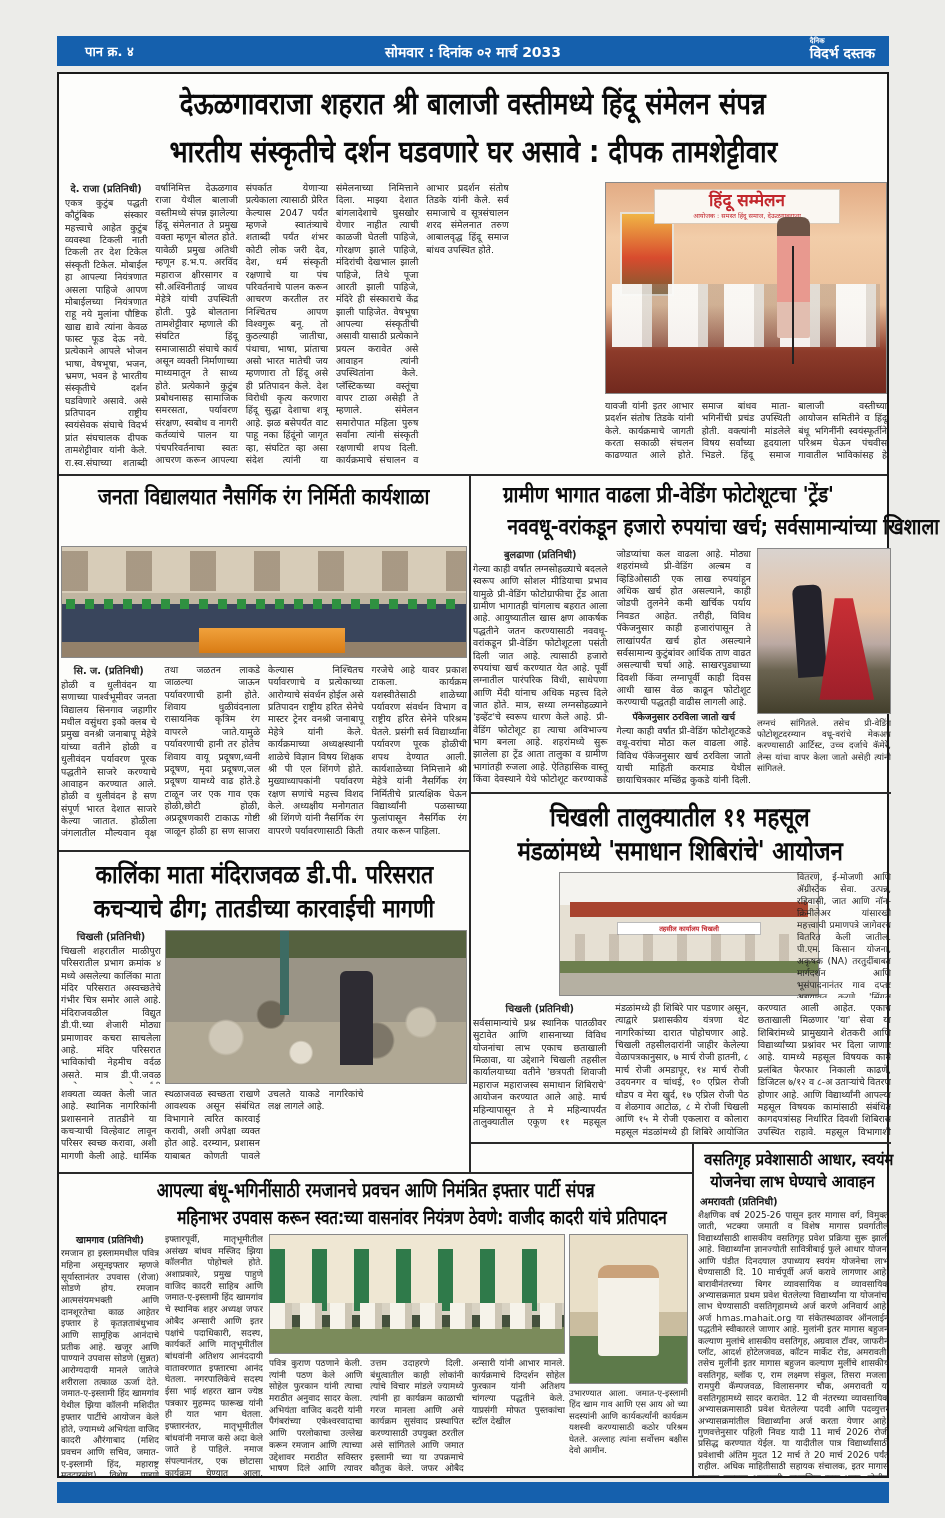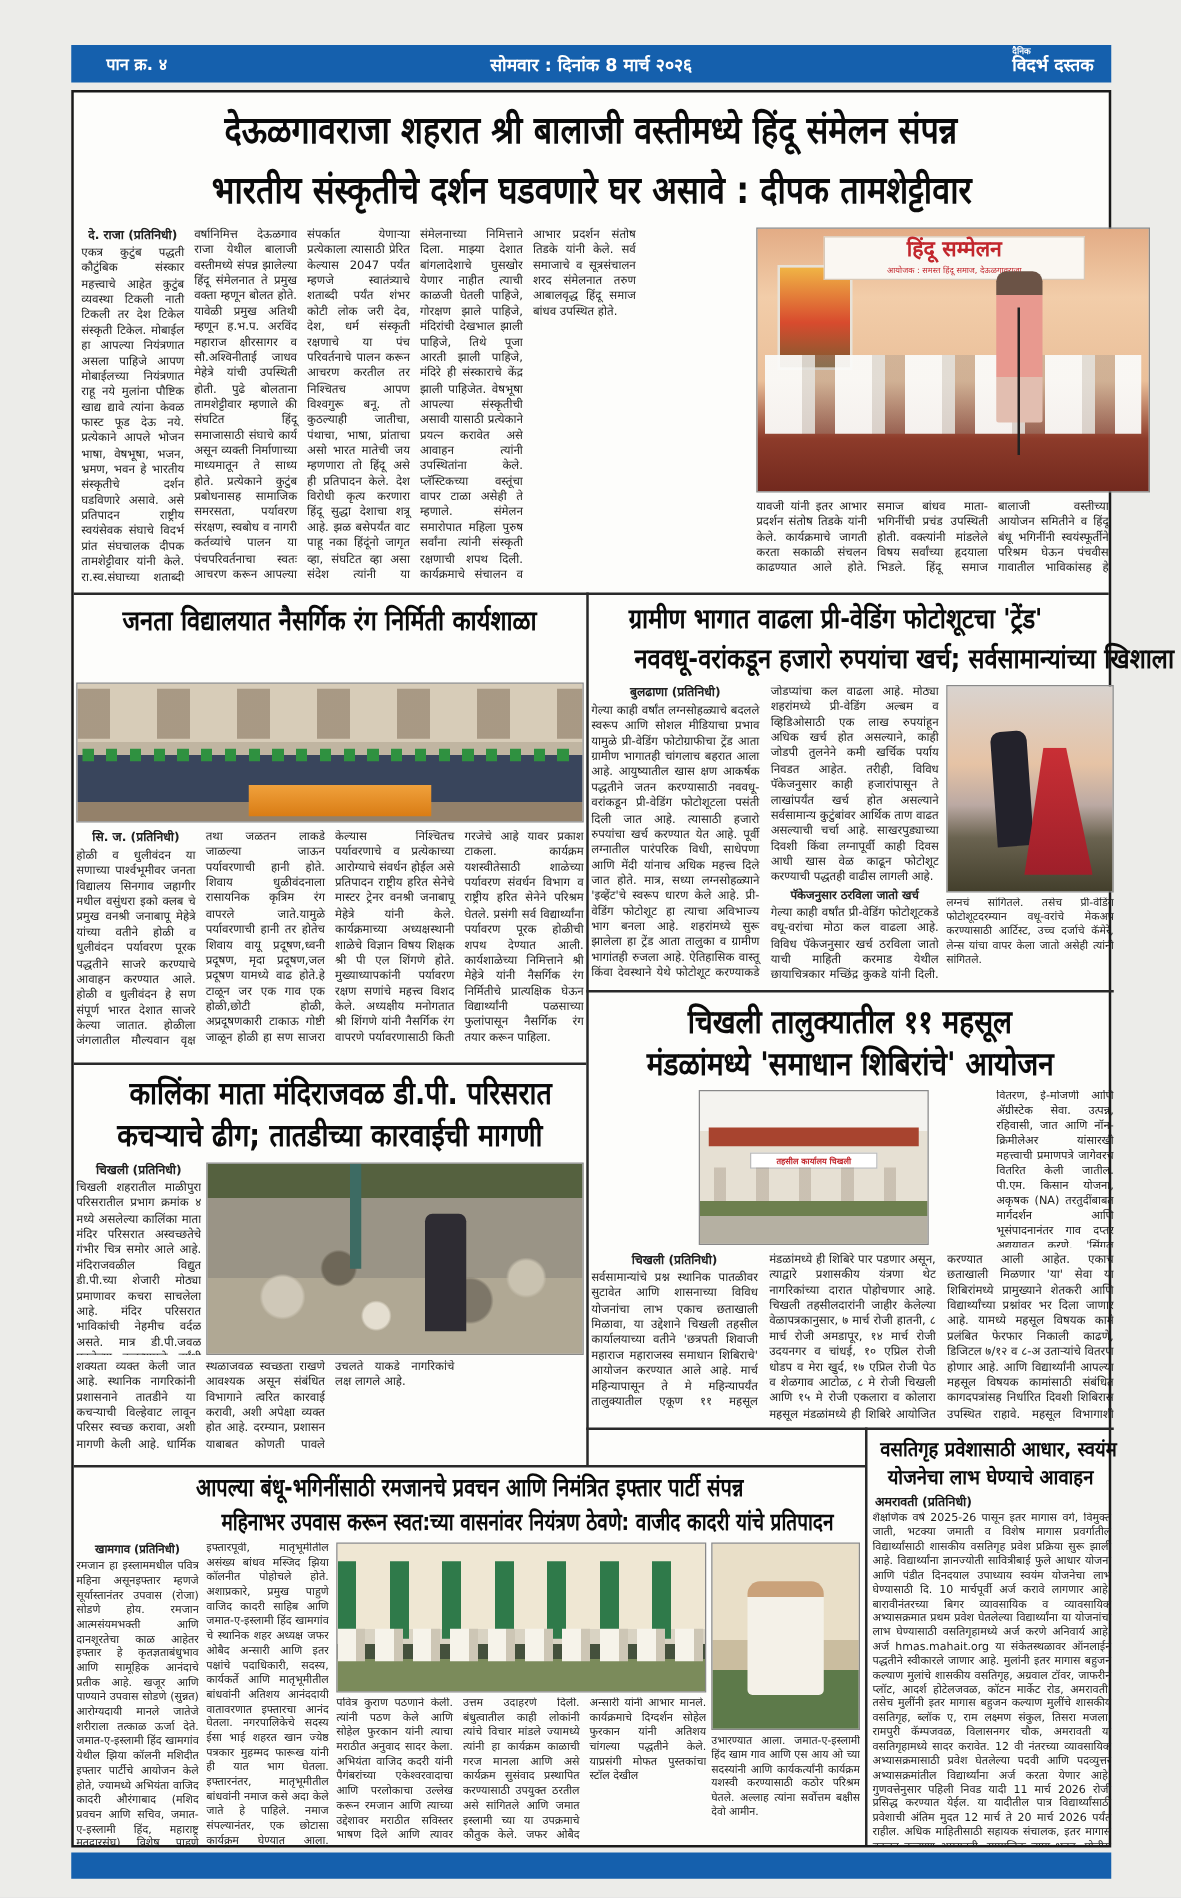--- a/index.html
+++ b/index.html
@@ -60,37 +60,37 @@
   .maul-fig{position:absolute;left:24%;top:20%;width:52%;height:62%;background:linear-gradient(180deg,#caa27a 0 14%,#f4f1e8 14% 100%);border-radius:10px 10px 4px 4px;}
   .footerbar{position:absolute;left:57px;top:1482px;width:832px;height:21px;background:#1560ad;}
 </style>
 </head>
 <body>
 
 <div class="canvas">
 
   <div class="topbar">
     <span class="pgno">पान क्र. ४</span>
-    <span class="date">सोमवार : दिनांक 8 मार्च २०२६</span>
+    <span class="date">सोमवार : दिनांक ०२ मार्च 2033</span>
     <span class="masthead">
       <span class="m1">दैनिक</span>
       <span class="m2">विदर्भ दस्तक</span>
     </span>
   </div>
 
   <div class="frame">
 
     <div class="abs hl" style="top:8px;left:0;font-size:30px;"><span class="sq">देऊळगावराजा शहरात श्री  बालाजी वस्तीमध्ये हिंदू संमेलन संपन्न</span></div>
     <div class="abs hl" style="top:56px;left:0;font-size:30px;"><span class="sq">भारतीय संस्कृतीचे दर्शन घडवणारे घर असावे : दीपक तामशेट्टीवार</span></div>
 
     <div class="abs body-txt" style="left:6px;top:108px;width:534px;height:288px;columns:6;column-gap:8px;">
       <span class="byline">दे. राजा (प्रतिनिधी)</span><span>एकत्र कुटुंब पद्धती कौटुंबिक संस्कार महत्त्वाचे आहेत कुटुंब व्यवस्था टिकली नाती टिकली तर देश टिकेल संस्कृती टिकेल. मोबाईल हा आपल्या नियंत्रणात असला पाहिजे आपण मोबाईलच्या नियंत्रणात राहू नये मुलांना पौष्टिक खाद्य द्यावे त्यांना केवळ फास्ट फूड देऊ नये. प्रत्येकाने आपले भोजन भाषा, वेषभूषा, भजन, भ्रमण, भवन हे भारतीय संस्कृतीचे दर्शन घडविणारे असावे. असे प्रतिपादन राष्ट्रीय स्वयंसेवक संघाचे विदर्भ प्रांत संघचालक दीपक तामशेट्टीवार यांनी केले. रा.स्व.संघाच्या शताब्दी वर्षानिमित्त देऊळगाव राजा येथील बालाजी वस्तीमध्ये संपन्न झालेल्या हिंदू संमेलनात ते प्रमुख वक्ता म्हणून बोलत होते. यावेळी प्रमुख अतिथी म्हणून ह.भ.प. अरविंद महाराज क्षीरसागर व सौ.अश्विनीताई जाधव मेहेत्रे यांची उपस्थिती होती. पुढे बोलताना तामशेट्टीवार म्हणाले की संघटित हिंदू समाजासाठी संघाचे कार्य असून व्यक्ती निर्माणाच्या माध्यमातून ते साध्य होते. प्रत्येकाने कुटुंब प्रबोधनासह सामाजिक समरसता, पर्यावरण संरक्षण, स्वबोध व नागरी कर्तव्यांचे पालन या पंचपरिवर्तनाचा स्वतः आचरण करून आपल्या संपर्कात येणाऱ्या प्रत्येकाला त्यासाठी प्रेरित केल्यास 2047 पर्यंत म्हणजे स्वातंत्र्याचे शताब्दी पर्यंत शंभर कोटी लोक जरी देव, देश, धर्म संस्कृती रक्षणाचे या पंच परिवर्तनाचे पालन करून आचरण करतील तर निश्चितच आपण विश्वगुरू बनू. तो कुठल्याही जातीचा, पंथाचा, भाषा, प्रांताचा असो भारत मातेची जय म्हणणारा तो हिंदू असे ही प्रतिपादन केले. देश विरोधी कृत्य करणारा हिंदू सुद्धा देशाचा शत्रू आहे. झळ बसेपर्यंत वाट पाहू नका हिंदूंनो जागृत व्हा, संघटित व्हा असा संदेश त्यांनी या संमेलनाच्या निमित्ताने दिला. माझ्या देशात बांगलादेशाचे घुसखोर येणार नाहीत त्याची काळजी घेतली पाहिजे, गोरक्षण झाले पाहिजे, मंदिरांची देखभाल झाली पाहिजे, तिथे पूजा आरती झाली पाहिजे, मंदिरे ही संस्काराचे केंद्र झाली पाहिजेत. वेषभूषा आपल्या संस्कृतीची असावी यासाठी प्रत्येकाने प्रयत्न करावेत असे आवाहन त्यांनी उपस्थितांना केले. प्लॅस्टिकच्या वस्तूंचा वापर टाळा असेही ते म्हणाले. संमेलन समारोपात महिला पुरुष सर्वांना त्यांनी संस्कृती रक्षणाची शपथ दिली. कार्यक्रमाचे संचालन व आभार प्रदर्शन संतोष तिडके यांनी केले. सर्व समाजाचे व सूत्रसंचालन शरद संमेलनात तरुण आबालवृद्ध हिंदू समाज बांधव उपस्थित होते.</span>
     </div>
 
-    <div class="photo lead-photo" style="left:546px;top:108px;width:315px;height:212px;">
+    <div class="photo lead-photo" style="left:546px;top:108px;width:282px;height:212px;">
       <div class="poster"></div>
       <div class="banner">
         <span class="bt">हिंदू सम्मेलन</span>
         <span class="bs">आयोजक : समस्त हिंदू समाज, देऊळगावराजा</span>
       </div>
       <div class="crowd-strip"></div>
       <div class="speaker"></div>
       <div class="micstand"></div>
     </div>
     <div class="abs body-txt" style="left:546px;top:326px;width:282px;height:70px;columns:3;column-gap:8px;">
@@ -105,21 +105,21 @@
       <div class="school-win"></div>
       <div class="caps"></div>
       <div class="table-cloth"></div>
     </div>
     <div class="abs body-txt" style="left:2px;top:590px;width:406px;height:182px;columns:4;column-gap:8px;">
       <span class="byline">सि. ज. (प्रतिनिधी)</span><span>होळी व धुलीवंदन या सणाच्या पार्श्वभूमीवर जनता विद्यालय सिनगाव जहागीर मधील वसुंधरा इको क्लब चे प्रमुख वनश्री जनाबापू मेहेत्रे यांच्या वतीने होळी व धुलीवंदन पर्यावरण पूरक पद्धतीने साजरे करण्याचे आवाहन करण्यात आले. होळी व धुलीवंदन हे सण संपूर्ण भारत देशात साजरे केल्या जातात. होळीला जंगलातील मौल्यवान वृक्ष तथा जळतन लाकडे जाळल्या जाऊन पर्यावरणाची हानी होते. शिवाय धुळीवंदनाला रासायनिक कृत्रिम रंग वापरले जाते.यामुळे पर्यावरणाची हानी तर होतेच शिवाय वायू प्रदूषण,ध्वनी प्रदूषण, मृदा प्रदूषण,जल प्रदूषण यामध्ये वाढ होते.हे टाळून जर एक गाव एक होळी,छोटी होळी, अप्रदूषणकारी टाकाऊ गोष्टी जाळून होळी हा सण साजरा केल्यास निश्चितच पर्यावरणाचे व प्रत्येकाच्या आरोग्याचे संवर्धन होईल असे प्रतिपादन राष्ट्रीय हरित सेनेचे मास्टर ट्रेनर वनश्री जनाबापू मेहेत्रे यांनी केले. कार्यक्रमाच्या अध्यक्षस्थानी शाळेचे विज्ञान विषय शिक्षक श्री पी एल शिंगणे होते. मुख्याध्यापकांनी पर्यावरण रक्षण सणांचे महत्त्व विशद केले. अध्यक्षीय मनोगतात श्री शिंगणे यांनी नैसर्गिक रंग वापरणे पर्यावरणासाठी किती गरजेचे आहे यावर प्रकाश टाकला. कार्यक्रम यशस्वीतेसाठी शाळेच्या पर्यावरण संवर्धन विभाग व राष्ट्रीय हरित सेनेने परिश्रम घेतले. प्रसंगी सर्व विद्यार्थ्यांना पर्यावरण पूरक होळीची शपथ देण्यात आली. कार्यशाळेच्या निमित्ताने श्री मेहेत्रे यांनी नैसर्गिक रंग निर्मितीचे प्रात्यक्षिक घेऊन विद्यार्थ्यांनी पळसाच्या फुलांपासून नैसर्गिक रंग तयार करून पाहिला.</span>
     </div>
 
     <div class="rule-h" style="top:776px;left:0;width:410px;"></div>
 
-    <div class="abs hl" style="top:782px;left:0;width:410px;font-size:25px;text-align:right;"><span class="sq">कालिंका माता मंदिराजवळ डी.पी. परिसरात</span></div>
+    <div class="abs hl" style="top:782px;left:0;width:410px;font-size:25px;"><span class="sq">कालिंका माता मंदिराजवळ डी.पी. परिसरात</span></div>
     <div class="abs hl" style="top:816px;left:0;width:410px;font-size:25px;"><span class="sq">कचऱ्याचे ढीग; तातडीच्या कारवाईची मागणी</span></div>
     <div class="abs body-txt" style="left:2px;top:856px;width:100px;height:154px;">
       <span class="byline">चिखली (प्रतिनिधी)</span><span>चिखली शहरातील माळीपुरा परिसरातील प्रभाग क्रमांक ४ मध्ये असलेल्या कालिंका माता मंदिर परिसरात अस्वच्छतेचे गंभीर चित्र समोर आले आहे. मंदिराजवळील विद्युत डी.पी.च्या शेजारी मोठ्या प्रमाणावर कचरा साचलेला आहे. मंदिर परिसरात भाविकांची नेहमीच वर्दळ असते. मात्र डी.पी.जवळ पडलेल्या कचऱ्यामुळे दुर्गंधी पसरत असून आरोग्याचा प्रश्न निर्माण झाला आहे. तसेच विद्युत यंत्रणेच्या अगदी शेजारी कचरा साचल्याने सुरक्षेचाही धोका वाढण्याची</span>
     </div>
     <div class="photo kal-photo" style="left:106px;top:856px;width:302px;height:154px;">
       <div class="debris"></div>
       <div class="kal-pole"></div>
       <div class="kal-man"></div>
     </div>
     <div class="abs body-txt" style="left:2px;top:1014px;width:406px;height:80px;columns:4;column-gap:8px;">
@@ -136,21 +136,21 @@
       <div class="pw-dress"></div>
     </div>
     <div class="abs cap" style="left:698px;top:644px;width:134px;height:70px;">
       <span>लग्नचं सांगितले. तसेच प्री-वेडिंग फोटोशूटदरम्यान वधू-वरांचे मेकअप करण्यासाठी आर्टिस्ट, उच्च दर्जाचे कॅमेरे, लेन्स यांचा वापर केला जातो असेही त्यांनी सांगितले.</span>
     </div>
 
     <div class="rule-h" style="top:718px;left:410px;width:422px;"></div>
 
     <div class="abs hl" style="top:724px;left:410px;width:422px;font-size:26px;"><span class="sq">चिखली तालुक्यातील ११ महसूल</span></div>
     <div class="abs hl" style="top:758px;left:410px;width:422px;font-size:26px;"><span class="sq">मंडळांमध्ये 'समाधान शिबिरांचे' आयोजन</span></div>
-    <div class="photo sam-photo" style="left:500px;top:798px;width:184px;height:124px;">
+    <div class="photo sam-photo" style="left:500px;top:798px;width:260px;height:124px;">
       <div class="sam-roof"></div>
       <div class="sam-sign">तहसील कार्यालय चिखली</div>
       <div class="sam-cols"></div>
     </div>
     <div class="abs body-txt" style="left:738px;top:798px;width:94px;height:126px;font-size:9px;">
       <span>वितरण, ई-मोजणी आणि ॲग्रीस्टेक सेवा. उत्पन्न, रहिवासी, जात आणि नॉन-क्रिमीलेअर यांसारखी महत्त्वाची प्रमाणपत्रे जागेवरच वितरित केली जातील. पी.एम. किसान योजना, अकृषक (NA) तरतुदींबाबत मार्गदर्शन आणि भूसंपादनानंतर गाव दप्तर अद्ययावत करणे. 'सिंगल विंडो क्लिअरन्स' प्रणालीद्वारे नागरिकांच्या तक्रारींचे तात्काळ निवारण केले जाणार आहे. या उपक्रमाबाबत माहिती देताना तहसीलदार विजय सवडे म्हणाले की, 'तालुक्यातील शेतकरी, नागरिक, महिला</span>
     </div>
     <div class="abs body-txt" style="left:414px;top:928px;width:418px;height:138px;columns:3;column-gap:9px;">
       <span class="byline">चिखली (प्रतिनिधी)</span><span>सर्वसामान्यांचे प्रश्न स्थानिक पातळीवर सुटावेत आणि शासनाच्या विविध योजनांचा लाभ एकाच छताखाली मिळावा, या उद्देशाने चिखली तहसील कार्यालयाच्या वतीने 'छत्रपती शिवाजी महाराज महाराजस्व समाधान शिबिराचे' आयोजन करण्यात आले आहे. मार्च महिन्यापासून ते मे महिन्यापर्यंत तालुक्यातील एकूण ११ महसूल मंडळांमध्ये ही शिबिरे पार पडणार असून, त्याद्वारे प्रशासकीय यंत्रणा थेट नागरिकांच्या दारात पोहोचणार आहे. चिखली तहसीलदारांनी जाहीर केलेल्या वेळापत्रकानुसार, ७ मार्च रोजी हातनी, ८ मार्च रोजी अमडापूर, १४ मार्च रोजी उदयनगर व चांधई, १० एप्रिल रोजी धोडप व मेरा खुर्द, १७ एप्रिल रोजी पेठ व शेळगाव आटोळ, ८ मे रोजी चिखली आणि १५ मे रोजी एकलारा व कोलारा महसूल मंडळांमध्ये ही शिबिरे आयोजित करण्यात आली आहेत. एकाच छताखाली मिळणार 'या' सेवा या शिबिरांमध्ये प्रामुख्याने शेतकरी आणि विद्यार्थ्यांच्या प्रश्नांवर भर दिला जाणार आहे. यामध्ये महसूल विषयक कामे प्रलंबित फेरफार निकाली काढणे, डिजिटल ७/१२ व ८-अ उताऱ्यांचे वितरण होणार आहे. आणि विद्यार्थ्यांनी आपल्या महसूल विषयक कामांसाठी संबंधित कागदपत्रांसह निर्धारित दिवशी शिबिरास उपस्थित राहावे. महसूल विभागाशी संबंधित कामे प्रलंबित असल्यास या संधीचा लाभ घेऊन प्रशासनाला सहकार्य करावे. या समाधान शिबिरामुळे नागरिकांचा वेळ आणि पैसा वाचणार असून, शासकीय कामांमधील पारदर्शकता वाढण्यास मदत होणार आहे. तालुक्यातील जास्तीत जास्त नागरिकांनी या सुवर्णसंधीचा लाभ घ्यावा, असे आवाहन तहसील प्रशासनाच्या वतीने करण्यात आले आहे.</span>
     </div>

